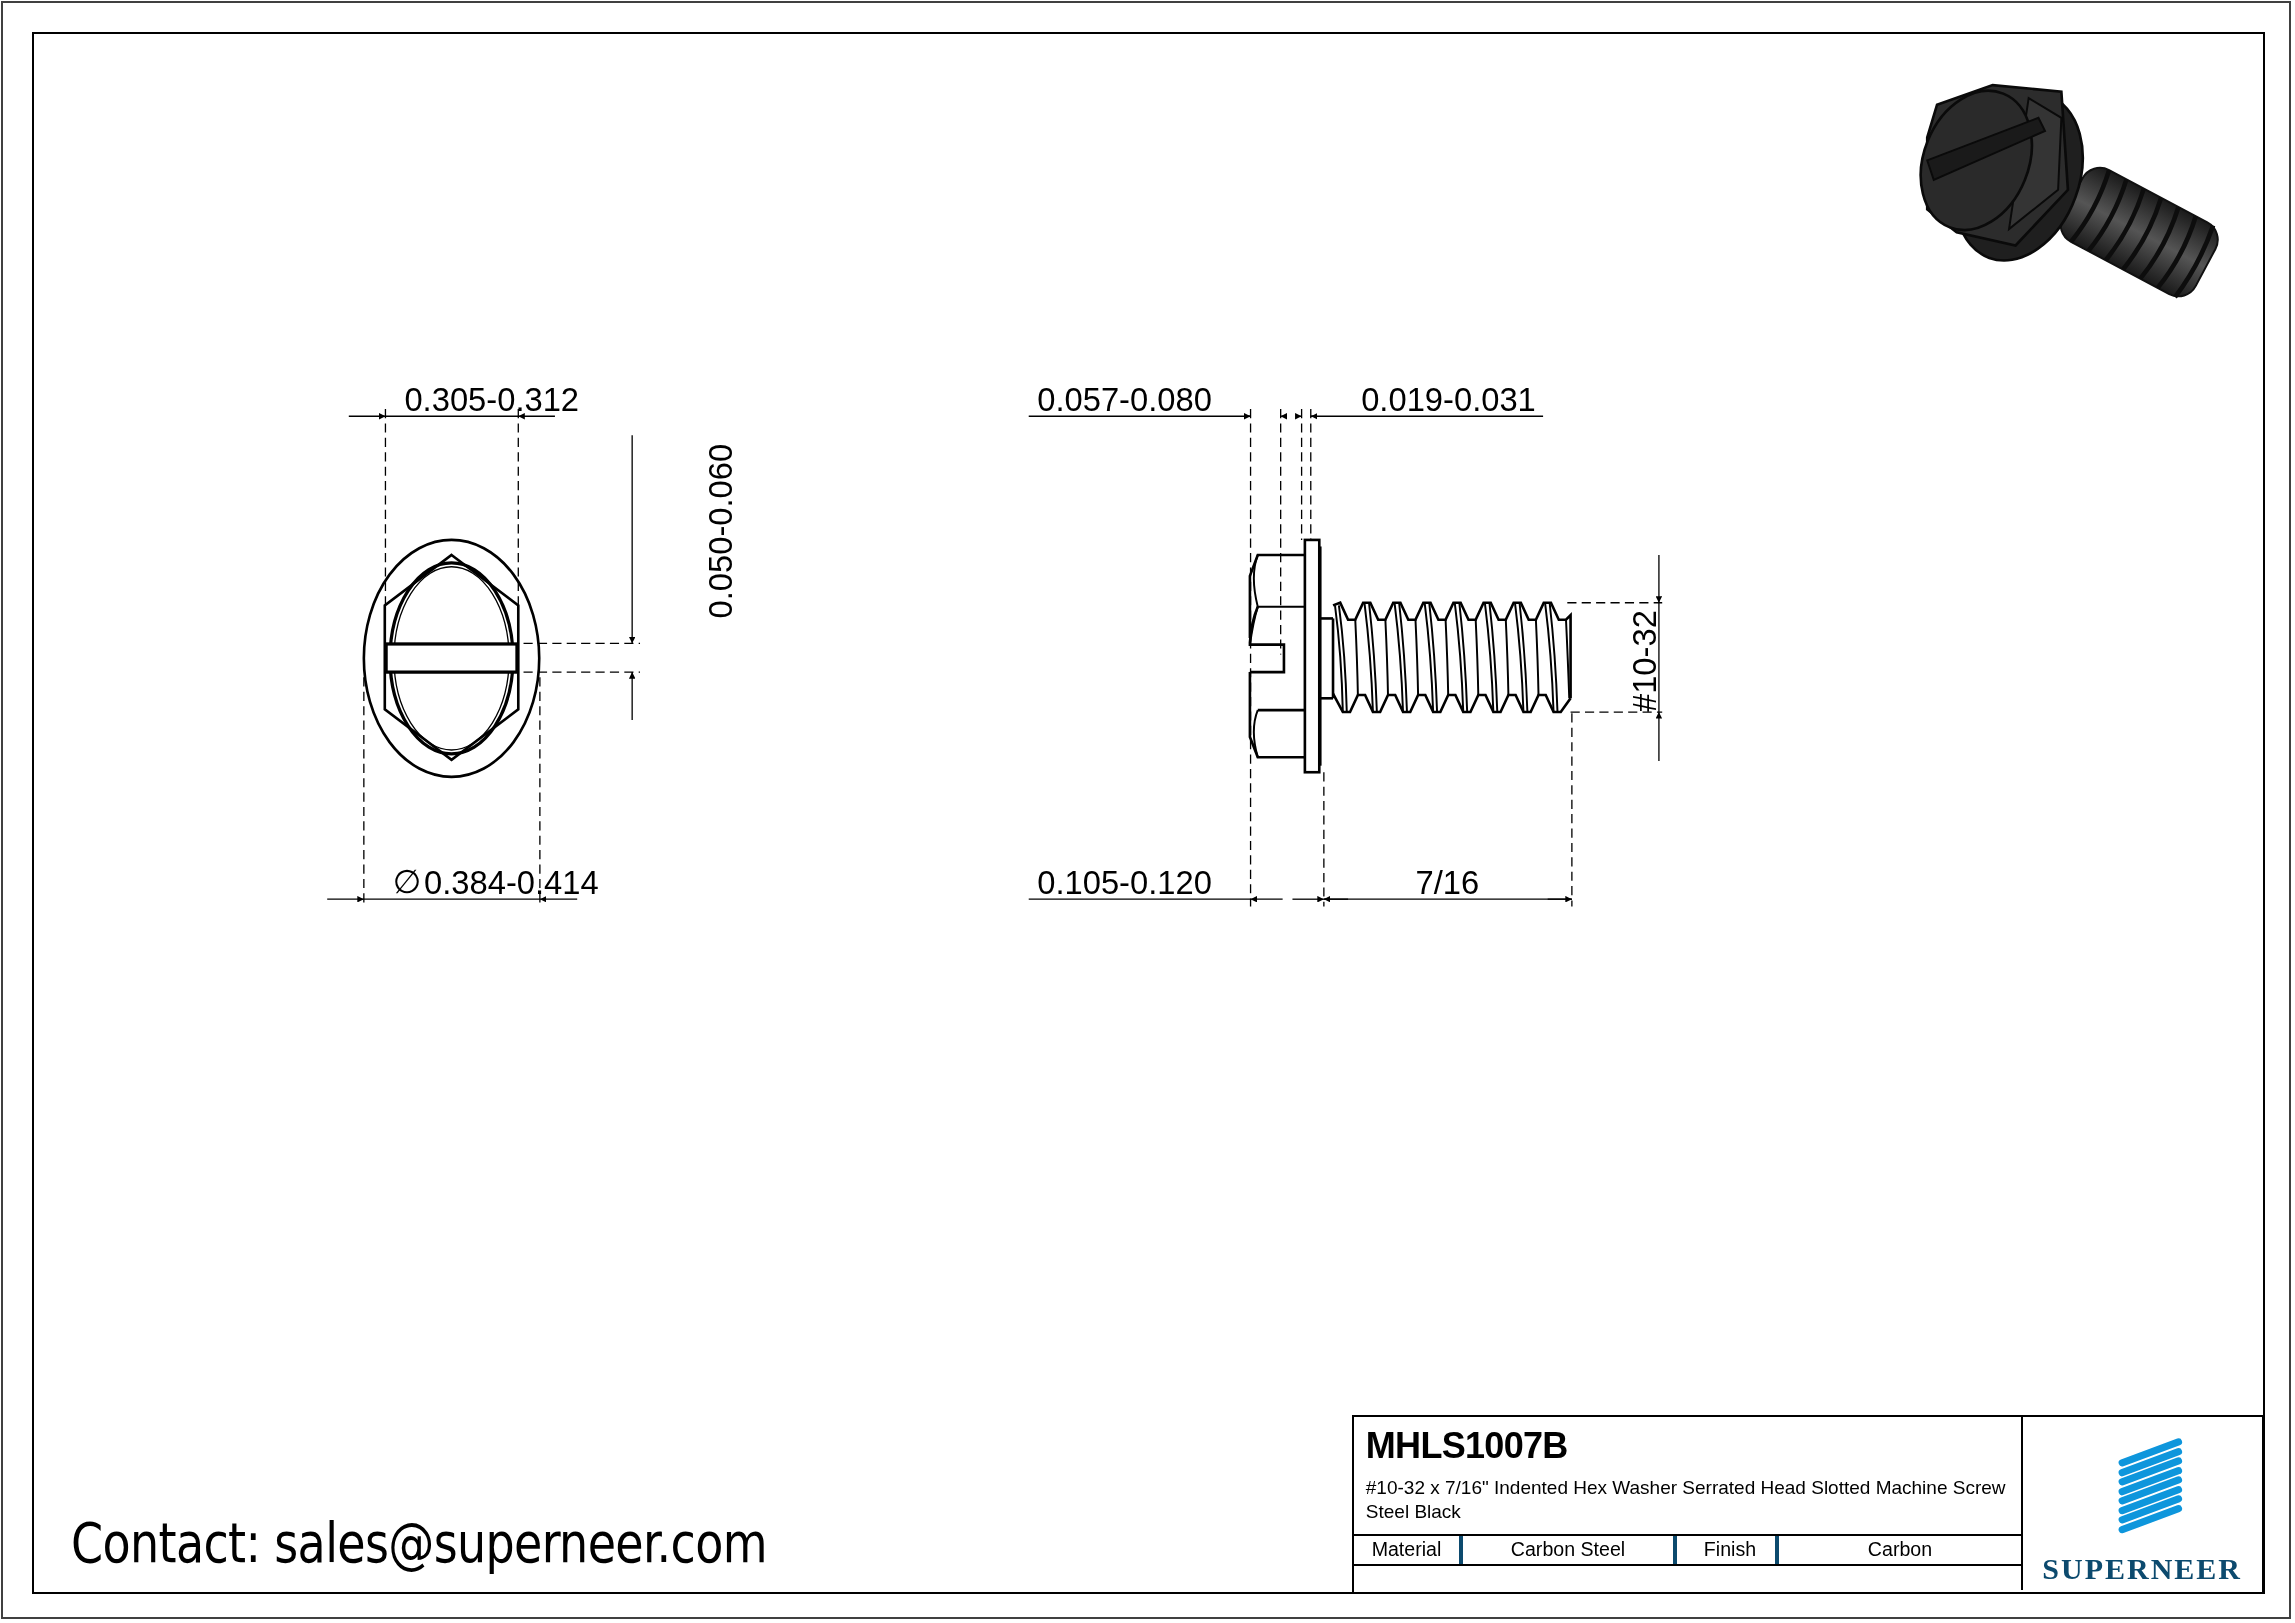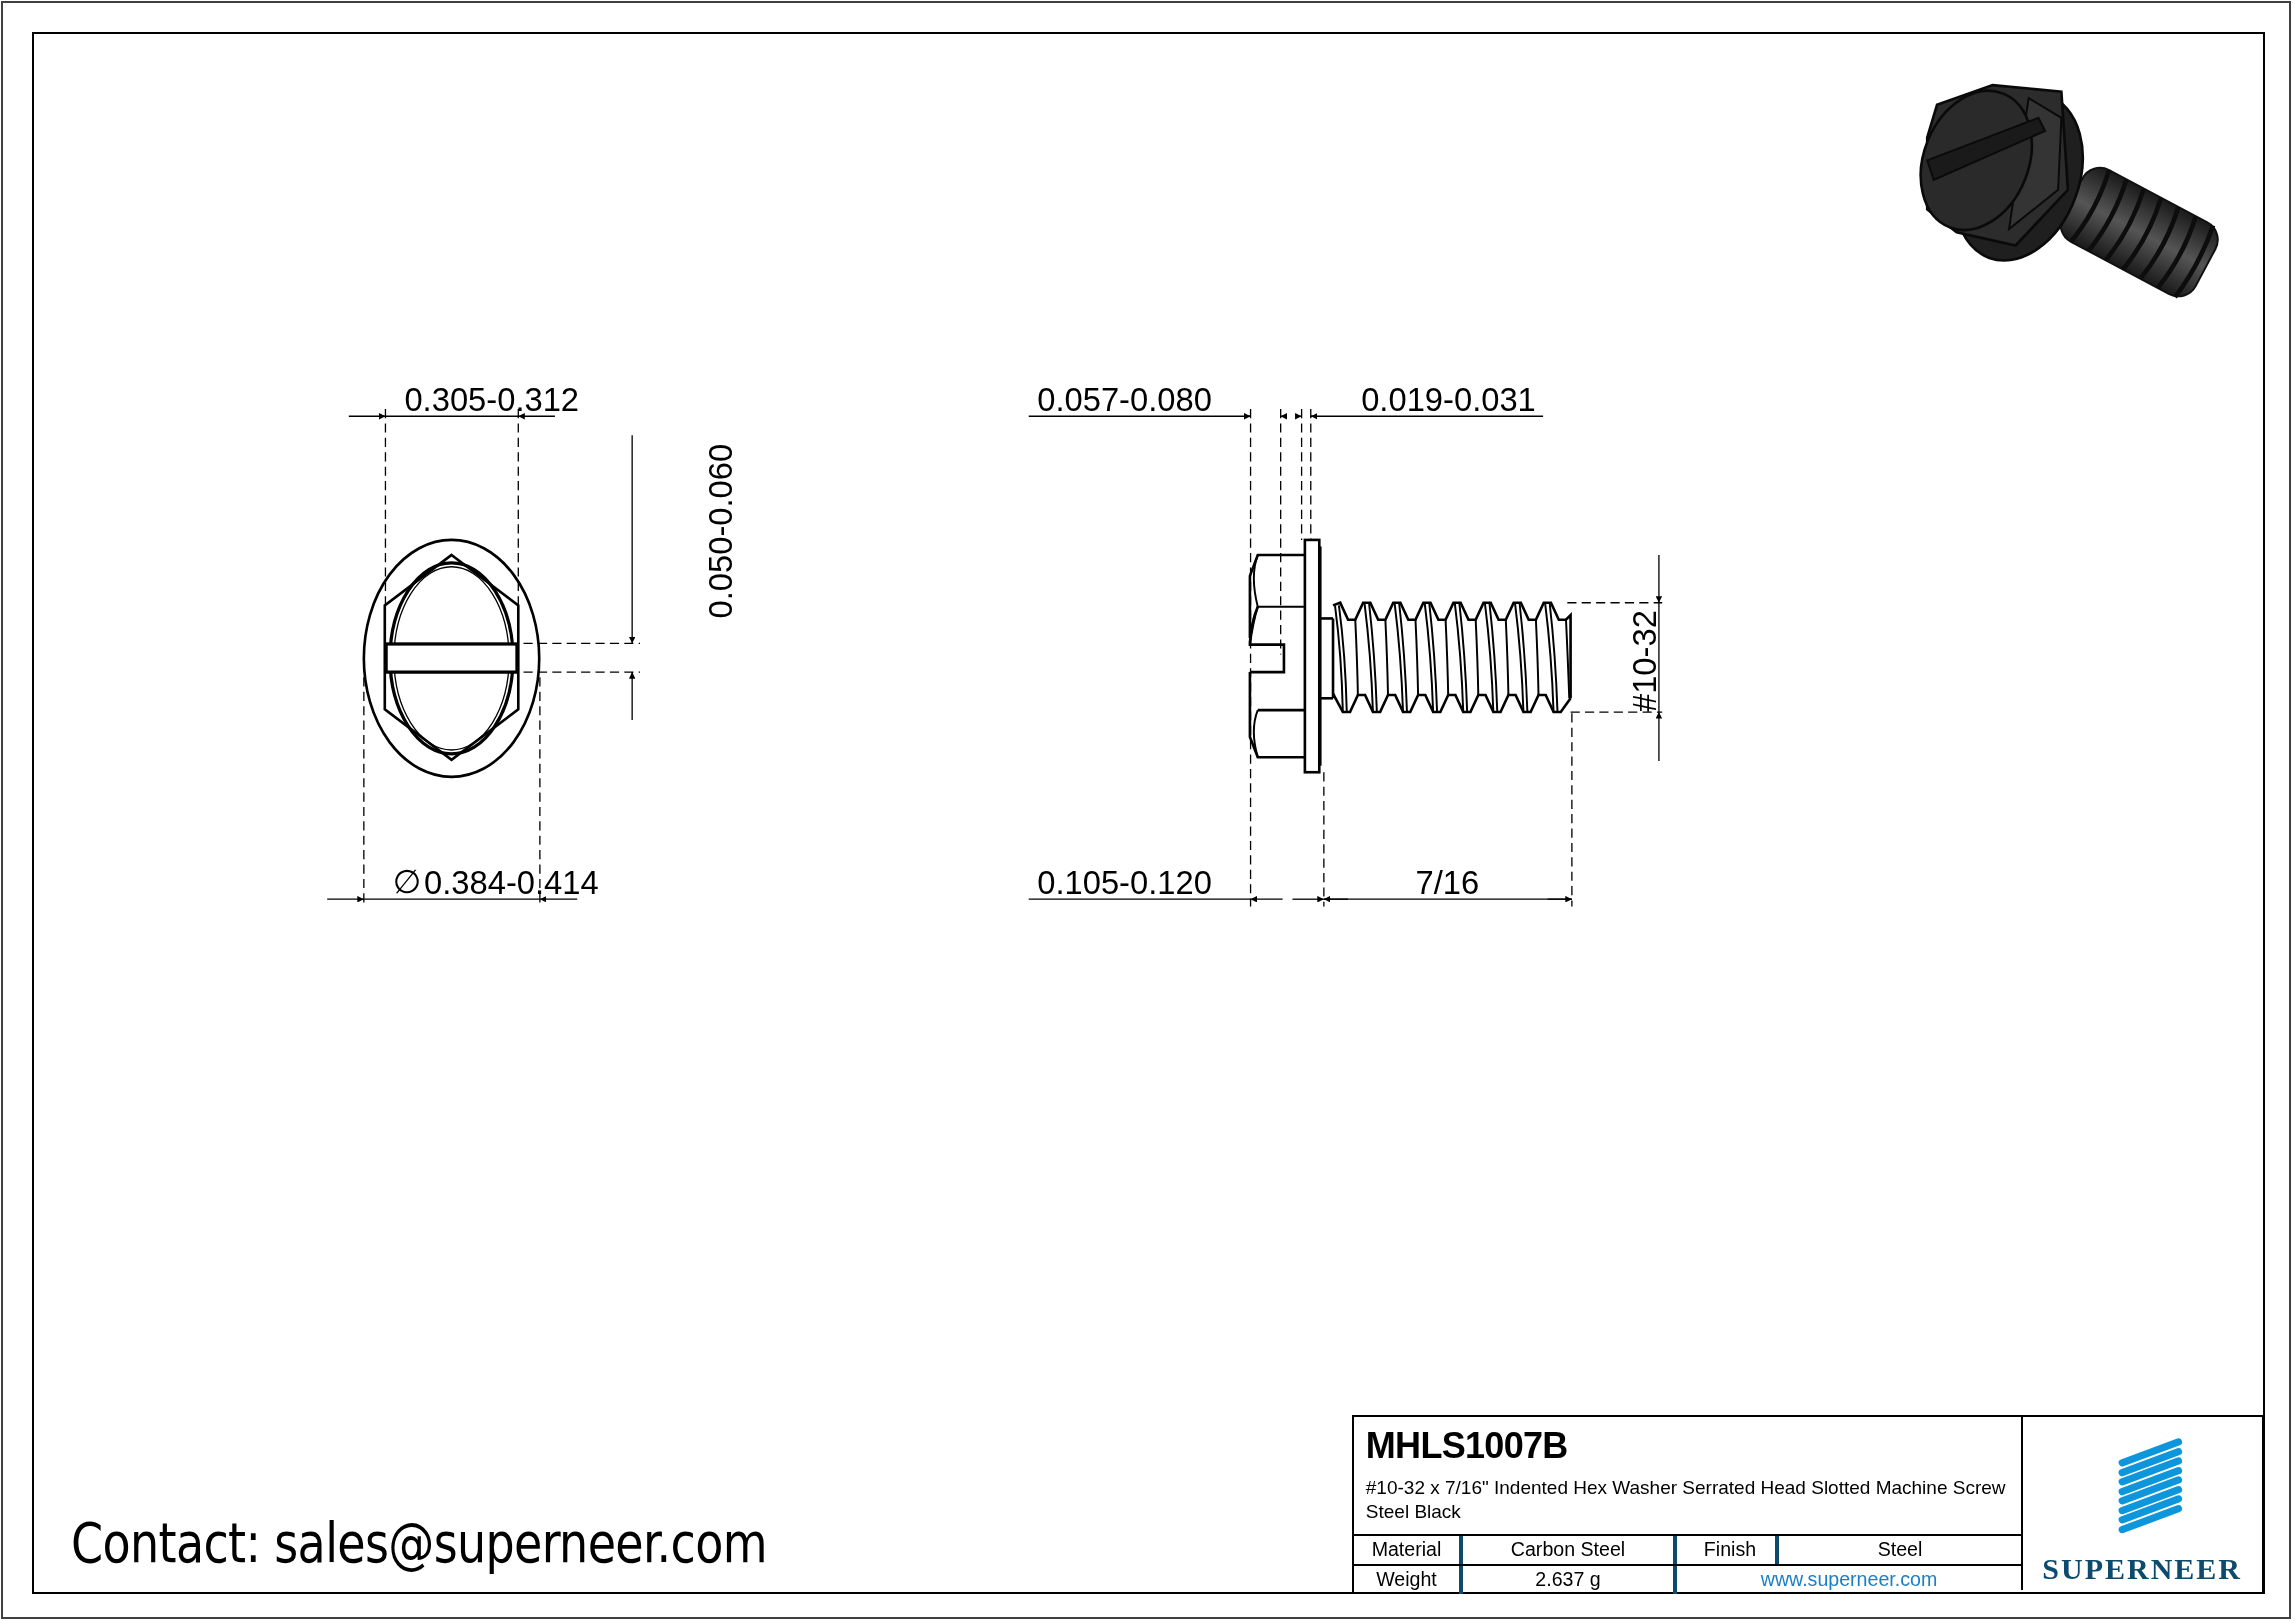--- a/index.html
+++ b/index.html
@@ -197,28 +197,21 @@
 
   <div class="tb">
     <div class="tb-left">
       <div class="tb-part">MHLS1007B</div>
       <div class="tb-desc">#10-32 x 7/16" Indented Hex Washer Serrated Head Slotted Machine Screw Steel Black</div>
       <div class="tb-grid">
         <div class="tb-row r1">
           <div class="tb-cell sep" style="left:0;width:109px;">Material</div>
           <div class="tb-cell sep" style="left:109px;width:214px;text-align:center;">Carbon Steel</div>
           <div class="tb-cell sep" style="left:323px;width:102px;padding-left:8px;">Finish</div>
-          <div class="tb-cell" style="left:425px;width:242px;">Steel</div>
-        </div>
-        <div class="tb-row r2">
-          <div class="tb-cell sep" style="left:0;width:109px;">Weight</div>
-          <div class="tb-cell sep" style="left:109px;width:214px;">2.637 g</div>
-          <div class="tb-cell" style="left:323px;width:344px;">
-              <a class="tb-link">www.superneer.com</a>
-            </div>
+          <div class="tb-cell" style="left:425px;width:242px;">Carbon</div>
         </div>
       </div>
     </div>
     <div class="tb-logo">
       <svg width="237" height="131" viewBox="0 0 362 200">
         <g stroke="#0e96dc" stroke-width="11" stroke-linecap="round">
           <line x1="150" y1="70" x2="236" y2="38"></line>
           <line x1="150" y1="85" x2="236" y2="53"></line>
           <line x1="150" y1="99" x2="236" y2="67"></line>
           <line x1="150" y1="114" x2="236" y2="82"></line>

